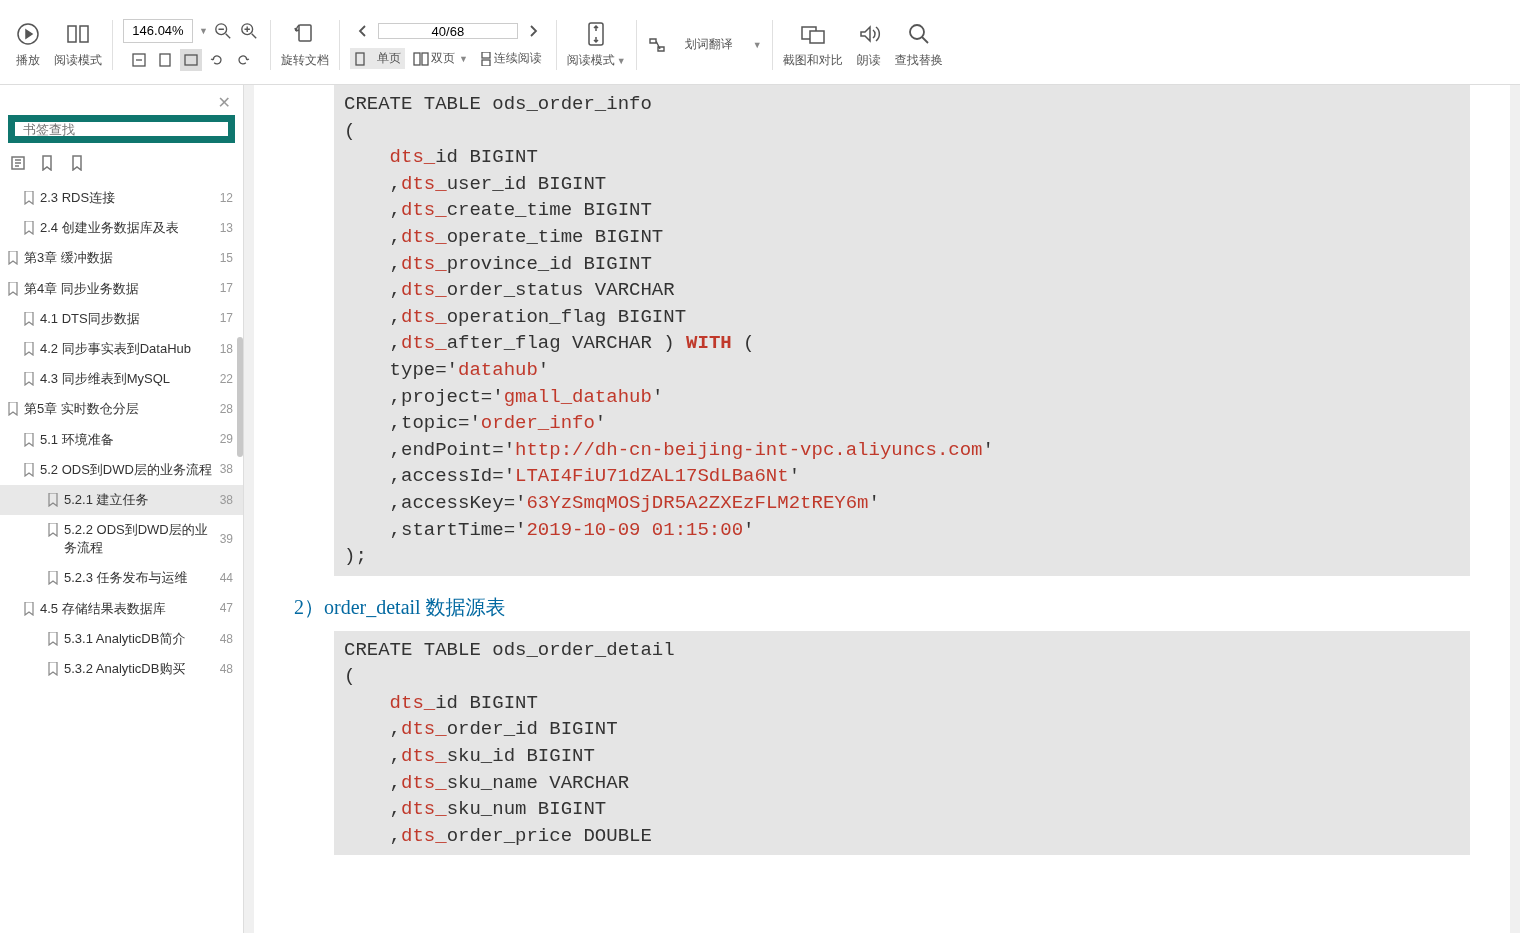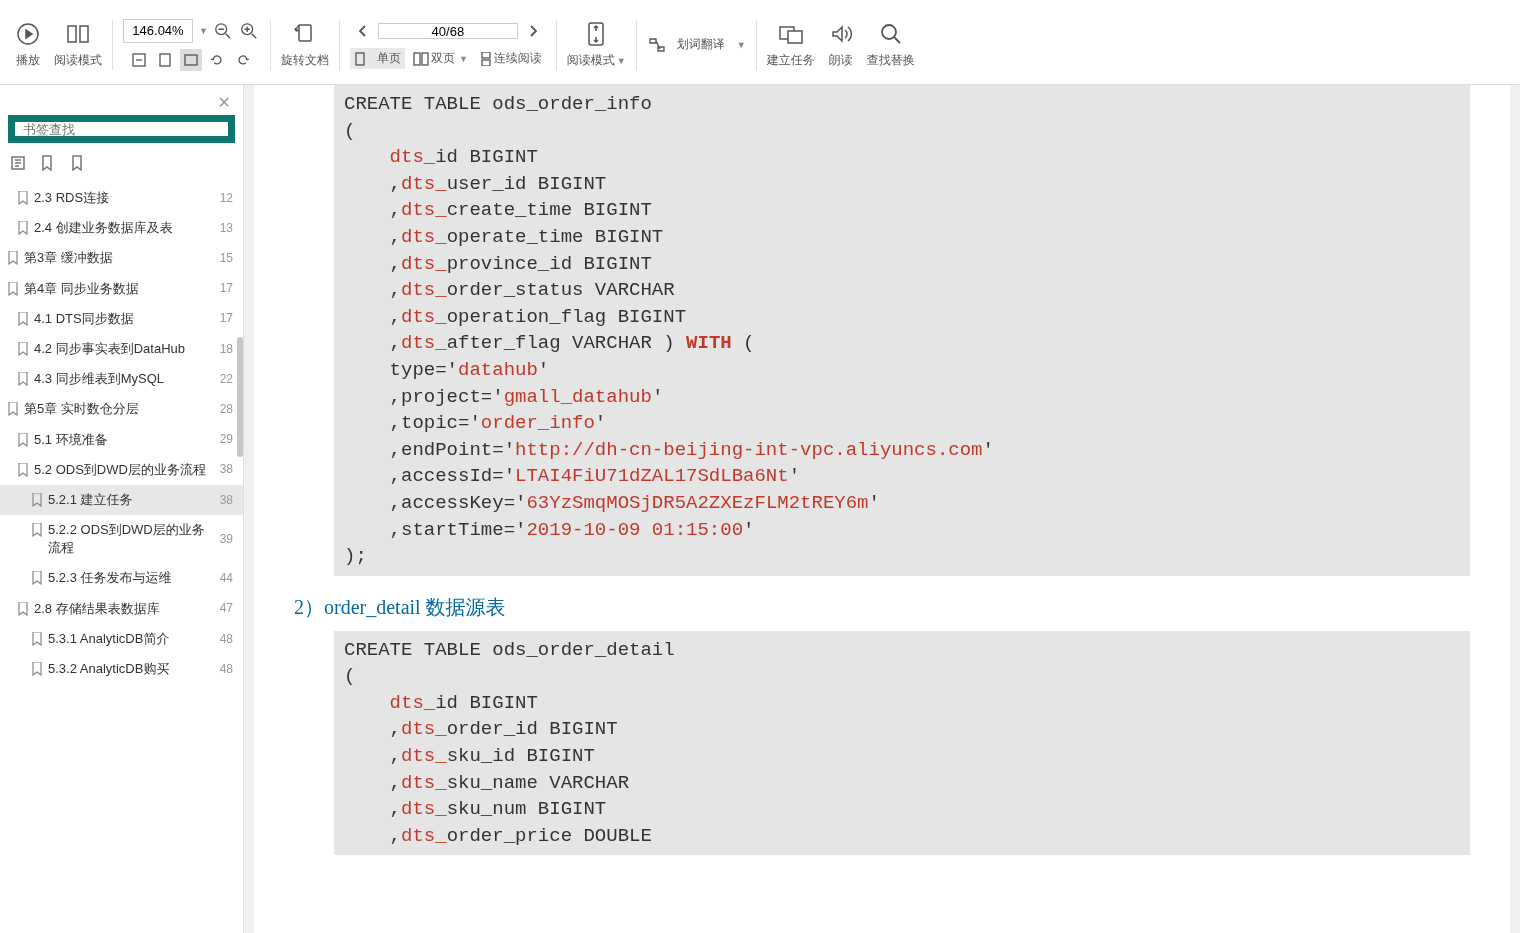--- a/index.html
+++ b/index.html
@@ -33,22 +33,22 @@
 .sidebar .search-box input { width: 100%; height: 28px; border: 7px solid #0f766e; padding: 0 8px; font-size: 13px; }
 .sidebar .tabs { display: flex; gap: 12px; padding: 4px 10px; }
 .sidebar .tabs .ticon { width: 18px; height: 18px; color: #777; cursor: pointer; }
 .sidebar .tree { flex: 1; overflow-y: auto; overflow-x: hidden; padding-top: 6px; position: relative; }
 .sidebar .scrollthumb { position: absolute; right: 0; top: 160px; width: 6px; height: 120px; background: #c8c8c8; border-radius: 3px; }
 .tree-item { display: flex; align-items: center; justify-content: space-between; padding: 6px 10px 6px 8px; cursor: pointer; line-height: 1.4; }
 .tree-item .lbl { display: flex; align-items: flex-start; gap: 6px; flex: 1; }
 .tree-item .bm { width: 10px; height: 14px; flex-shrink: 0; margin-top: 2px; }
 .tree-item .pg { color: #999; font-size: 12px; margin-left: 6px; }
 .tree-item.l1 { padding-left: 8px; }
-.tree-item.l2 { padding-left: 18px; }
-.tree-item.l3 { padding-left: 32px; }
+.tree-item.l2 { padding-left: 24px; }
+.tree-item.l3 { padding-left: 48px; }
 .tree-item.active { background: #e8e8e8; }
 
 
 .docview { flex: 1; background: #f0f0f0; overflow: hidden; position: relative; }
 .page { background: #fff; margin: 0 auto; width: calc(100% - 20px); max-width: 1260px; min-height: 100%; padding: 0 40px 40px 40px; }
 .codeblock { background: #e5e5e5; font-family: "Courier New", monospace; font-size: 19px; line-height: 1.4; padding: 6px 10px; white-space: pre; color: #333; margin-left: 40px; }
 .kw-red { color: #c0392b; }
 .kw-bold-red { color: #c0392b; font-weight: bold; }
 .section-heading { font-family: "SimSun", serif; font-size: 20px; color: #0369a1; margin: 18px 0 10px 0; }
 
@@ -178,39 +178,39 @@
     <div class="bigicon">
       <svg width="22" height="26" viewBox="0 0 22 26" fill="none" stroke="currentColor" stroke-width="1.5">
           <rect x="4" y="2" width="14" height="22" rx="2"></rect>
           <path d="M11 6v4M11 16v4M9 19l2 2 2-2M9 7l2-2 2 2"></path>
         </svg>
     </div>
     <div class="biglabel"><span>阅读模式</span><span class="chev">▼</span></div>
   </div>
   <div class="sep"></div>
   <div class="group">
-    <div class="group-row" style="gap:10px">
+    <div class="group-row" style="gap:18px">
       <span style="color:#555">
         <svg width="20" height="18" viewBox="0 0 20 18" fill="none" stroke="currentColor" stroke-width="1.4">
             <path d="M3 3h6v4H3zM11 11h6v4h-6zM9 5l4 8"></path>
           </svg>
       </span>
       <span style="font-size:12px;color:#555">划词翻译</span>
       <span class="chev">▼</span>
     </div>
   </div>
   <div class="sep"></div>
   <div class="group">
     <div class="bigicon">
       <svg width="26" height="22" viewBox="0 0 26 22" fill="none" stroke="currentColor" stroke-width="1.5">
           <rect x="2" y="4" width="14" height="12"></rect>
           <rect x="10" y="8" width="14" height="12" fill="#fff"></rect>
         </svg>
     </div>
-    <div class="biglabel">建立任务</div>
+    <div class="biglabel">截图和对比</div>
   </div>
   <div class="group">
     <div class="bigicon">
       <svg width="24" height="24" viewBox="0 0 24 24" fill="none" stroke="currentColor" stroke-width="1.5">
           <path d="M4 14h4l5 5V5l-5 5H4zM16 8a5 5 0 0 1 0 8M19 5a9 9 0 0 1 0 14"></path>
         </svg>
     </div>
     <div class="biglabel">朗读</div>
   </div>
   <div class="group">
@@ -365,21 +365,21 @@
             </svg>
             <span>5.2.3 任务发布与运维</span>
           </span>
           <span class="pg">44</span>
         </div>
         <div class="tree-item l2">
           <span class="lbl">
             <svg class="bm" viewBox="0 0 10 14" fill="none" stroke="#888" stroke-width="1.2">
               <path d="M1 0h8v13l-4-3-4 3V0z"></path>
             </svg>
-            <span>2.8 存储结果表数据库</span>
+            <span>4.5 存储结果表数据库</span>
           </span>
           <span class="pg">47</span>
         </div>
         <div class="tree-item l3">
           <span class="lbl">
             <svg class="bm" viewBox="0 0 10 14" fill="none" stroke="#888" stroke-width="1.2">
               <path d="M1 0h8v13l-4-3-4 3V0z"></path>
             </svg>
             <span>5.3.1 AnalyticDB简介</span>
           </span>

